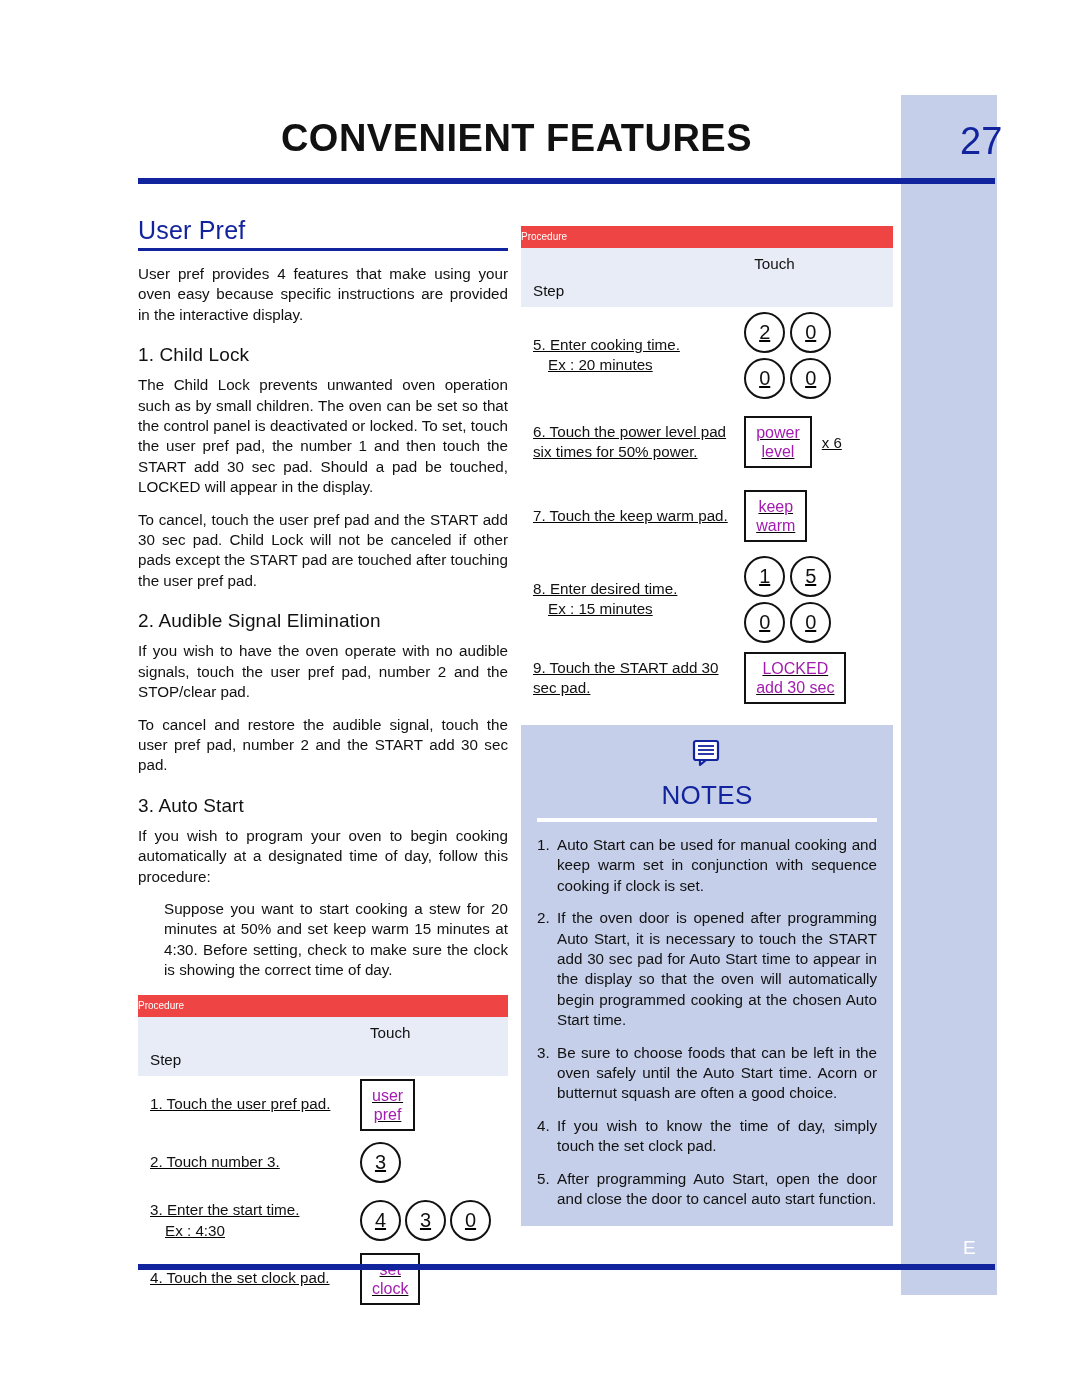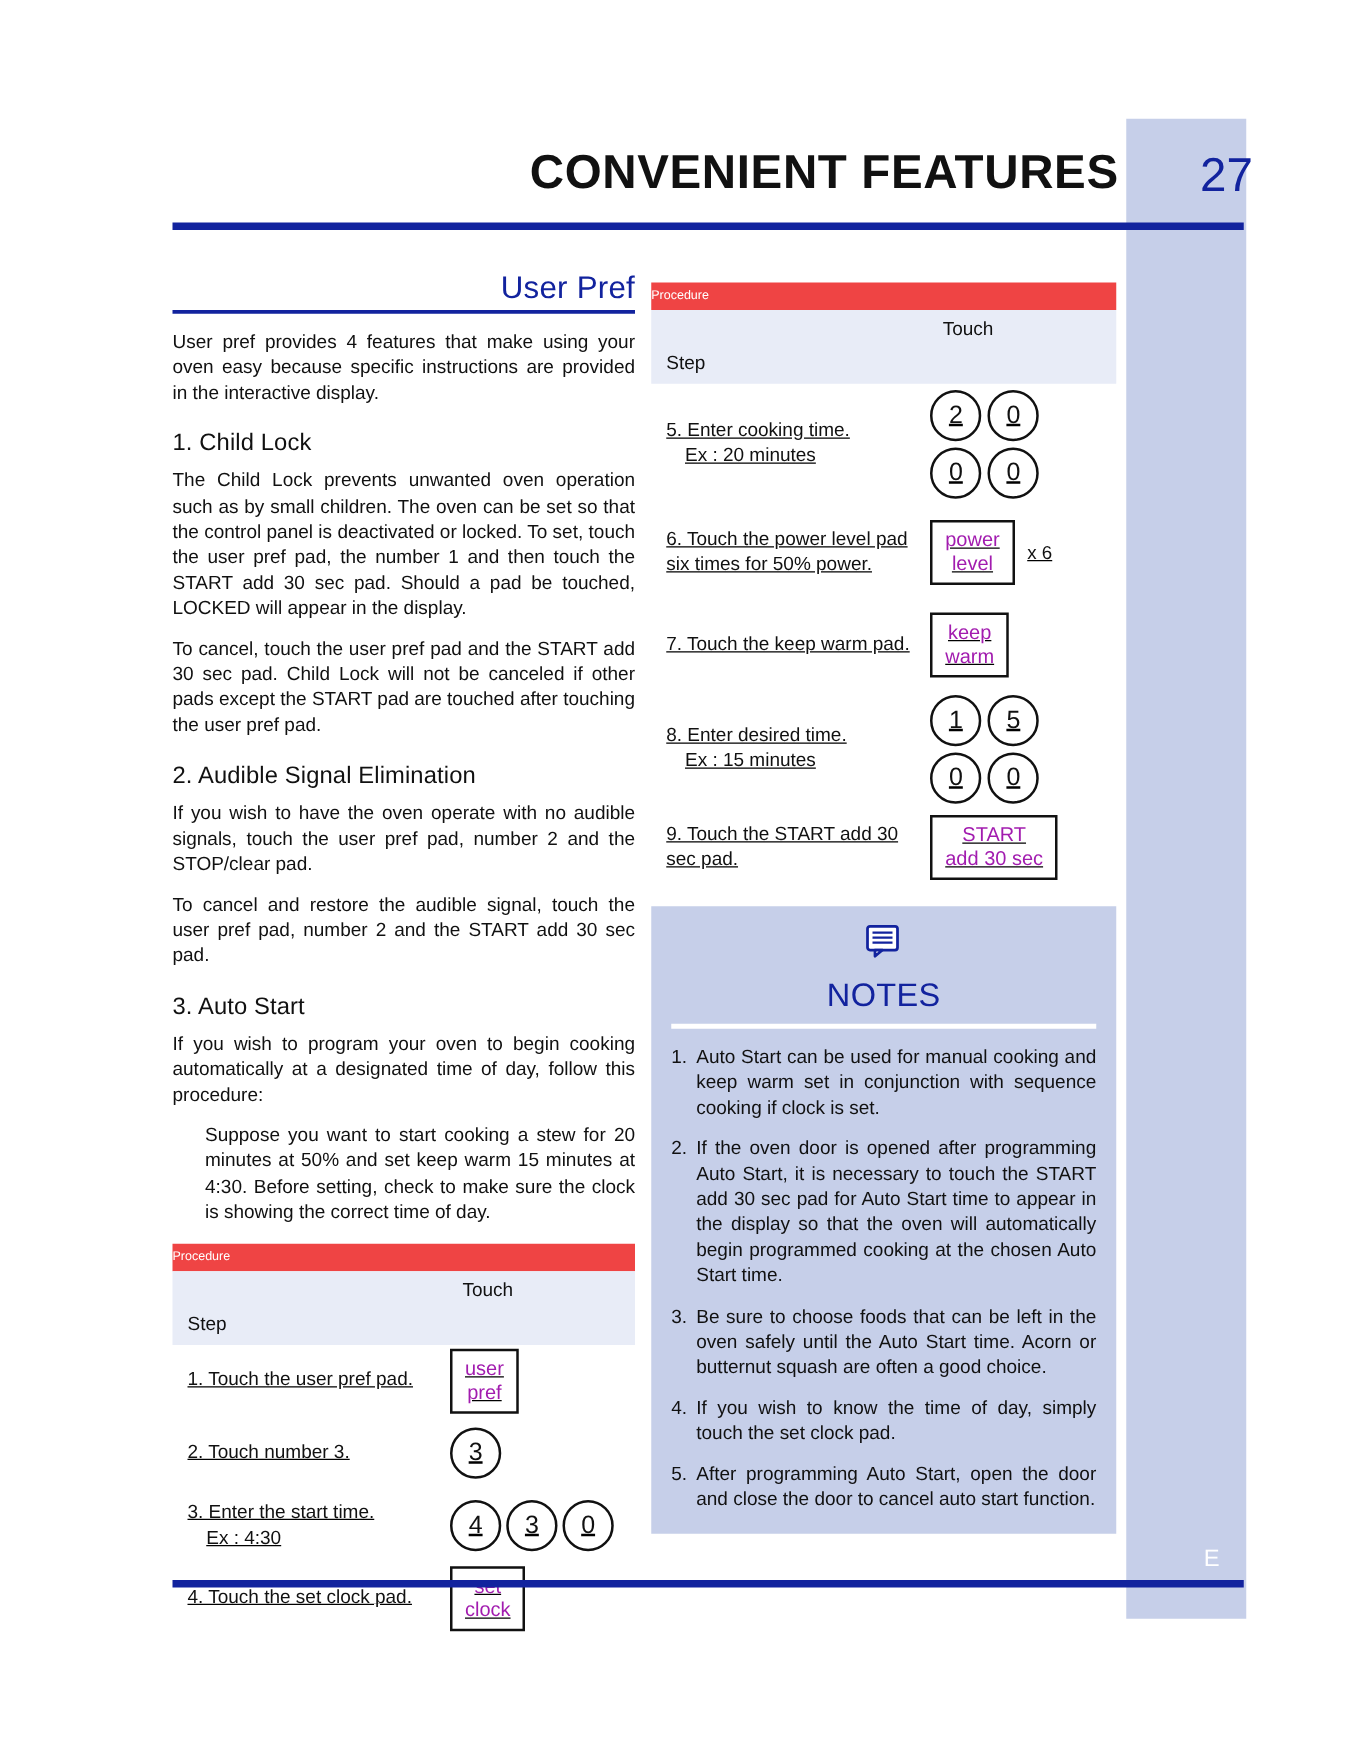--- a/index.html
+++ b/index.html
@@ -28,21 +28,21 @@
     font-size: 19px;
     color: #ffffff;
     letter-spacing: .5px;
   }
 
   
   .page-title {
     position: absolute;
     left: 138px; top: 117px;
     width: 757px;
-    text-align: right;
+    text-align: center;
     font-size: 38px;
     font-weight: bold;
     letter-spacing: .5px;
     color: #111111;
   }
   .page-number {
     position: absolute;
     left: 960px; top: 120px;
     font-size: 38px;
     color: #12239e;
@@ -74,21 +74,20 @@
     width: 372px;
   }
 
   
   h2.sec-title {
     font-size: 25px;
     font-weight: normal;
     color: #12239e;
     letter-spacing: .2px;
     padding-bottom: 3px;
-    text-align: right;
   }
   .sec-rule {
     width: 100%; height: 3px;
     background: #12239e;
     margin-bottom: 13px;
   }
 
   h3.sub-title {
     font-size: 19px;
     font-weight: normal;
@@ -350,21 +349,21 @@
               <div class="key-circle">0</div>
             </div>
           </div>
         </div>
       </div>
 
       <div class="proc-row" style="min-height:62px">
         <div class="c-step">9. Touch the START add 30 sec pad.</div>
         <div class="c-touch">
           <div class="key-box">
-            <span>START</span><br>
+            <span>LOCKED</span><br>
             <span>add 30 sec</span>
           </div>
         </div>
       </div>
     </div>
 
     <div class="notes">
       <div class="notes-head">
         <span>
           <svg width="30" height="28" viewBox="0 0 30 28">

